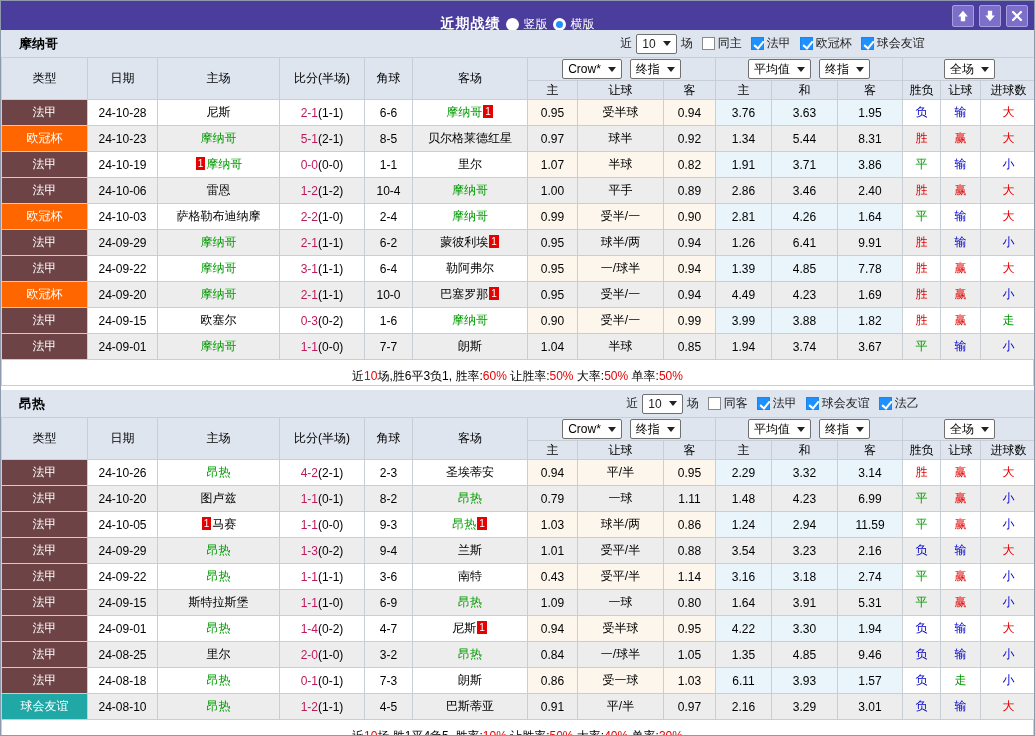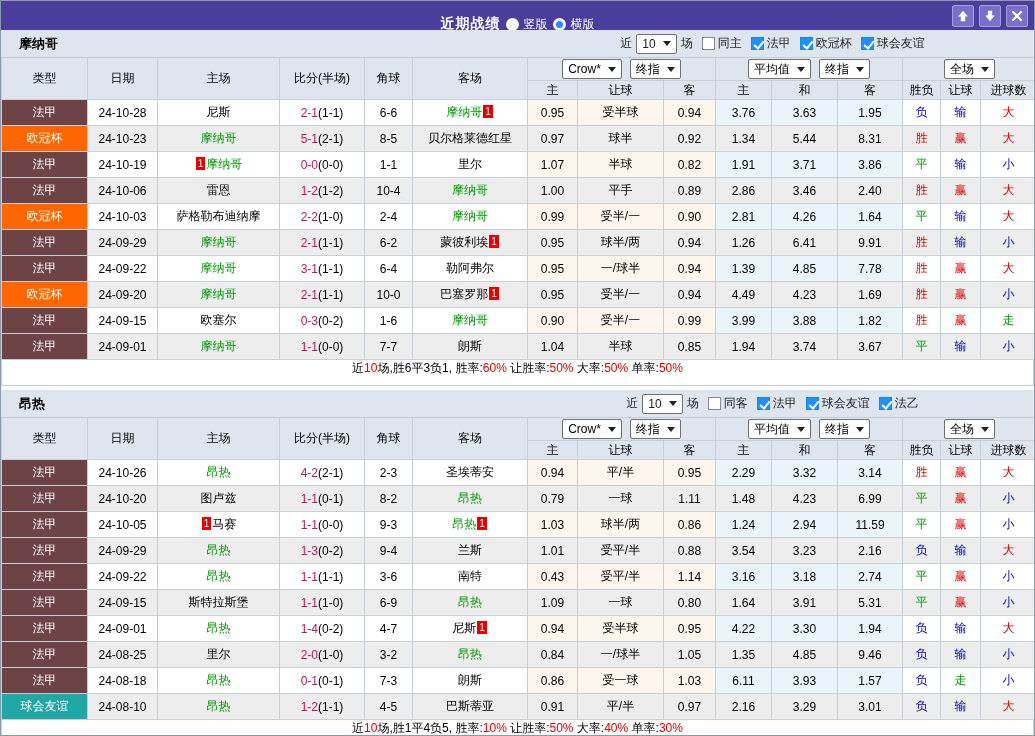--- a/index.html
+++ b/index.html
@@ -40,21 +40,21 @@
   tbody td { height:26px; background:#fff; color:#000; }
   tr.even td { background:#ededed; }
   tr:not(.even) td.cream { background:#fdf6ec; }
   tr:not(.even) td.blu { background:#e9f5fa; }
   td.league { color:#fff; }
   .tm-green { color:#009900; }
   .score-red { color:#be185d; }
   .card { display:inline-block; background:#e60000; color:#fff; font-size:10px; line-height:13px;
           padding:0 2px; vertical-align:1px; margin:0 1px; }
   .t-red { color:#e60000; } .t-blue { color:#0000cc; } .t-green { color:#009900; }
-  .summary { height:26px; display:flex; align-items:flex-start; justify-content:center; font-size:12px;
+  .summary { height:26px; display:flex; align-items:flex-end; justify-content:center; font-size:12px;
              border:1px solid #c9ced6; border-top:none; color:#000; }
   .summary .red { color:#e60000; }
   .section + .section { margin-top:4px; }
 </style>
 </head>
 <body>
 
 <div class="window">
   <div class="titlebar">
     <div class="tb-center">

